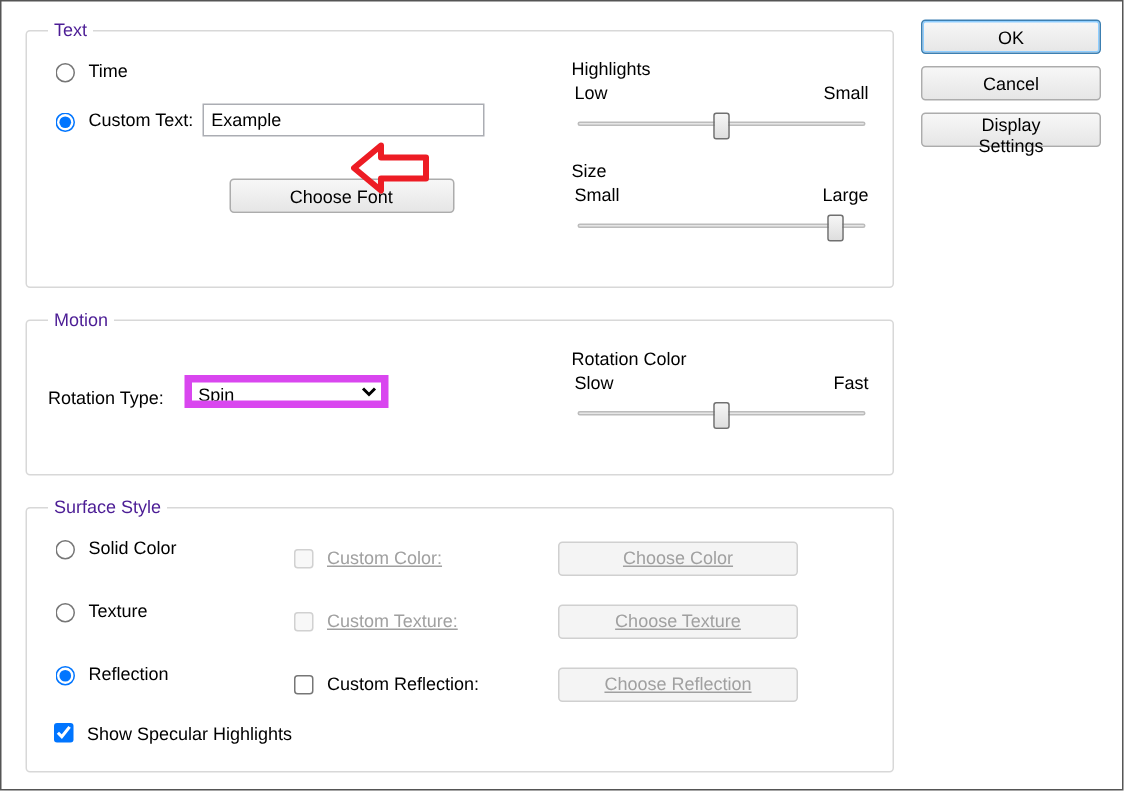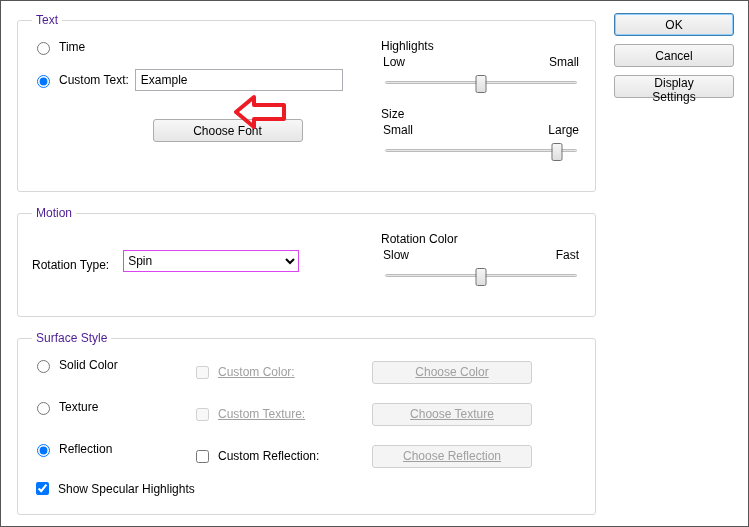--- a/index.html
+++ b/index.html
@@ -11,33 +11,33 @@
 .content { display: flex; padding: 12px 14px; gap: 16px; }
 .left-col { flex: 1; }
 .right-col { width: 120px; display: flex; flex-direction: column; gap: 8px; }
 fieldset { border: 1px solid #d8d8d8; border-radius: 3px; padding: 12px 14px 16px; margin-bottom: 14px; }
 legend { color: #4c1d95; padding: 0 4px; }
 .inner-flex { display: flex; gap: 18px; }
 .text-left { flex: 1; }
 .text-right { width: 200px; }
 .radio-row { display: flex; align-items: center; gap: 6px; margin-bottom: 14px; }
 input[type=radio], input[type=checkbox] { width: 13px; height: 13px; }
-input[type=text] { height: 22px; border: 1px solid #abadb3; padding: 2px 5px; width: 208px; }
+input[type=text] { height: 22px; border: 1px solid #abadb3; padding: 2px 5px; width: 188px; }
 .btn { height: 23px; background: linear-gradient(to bottom, #f7f7f7, #e6e6e6); border: 1px solid #acacac; border-radius: 3px; cursor: pointer; padding: 0 24px; min-width: 110px; }
 .btn-default { border-color: #3c7fb1; box-shadow: inset 0 0 0 1px #8fceff; }
 .btn:disabled, .chk-disabled { color: #a0a0a0; text-decoration: underline; }
 .btn:disabled { background: #f4f4f4; border-color: #d0d0d0; cursor: default; }
 .slider-group { margin-bottom: 14px; }
 .slider-title { margin-bottom: 2px; }
 .slider-labels { display: flex; justify-content: space-between; margin-bottom: 2px; padding: 0 2px; }
 .slider-track { position: relative; height: 22px; }
 .track-line { position: absolute; top: 10px; left: 4px; right: 4px; height: 3px; background: #e6e6e6; border: 1px solid #bcbcbc; border-radius: 2px; }
 .thumb { position: absolute; top: 4px; width: 11px; height: 18px; background: linear-gradient(to bottom, #f6f6f6, #dedede); border: 1px solid #707070; border-radius: 2px; transform: translateX(-50%); cursor: pointer; }
 .motion-row { display: flex; align-items: flex-end; gap: 14px; }
-select { height: 22px; width: 176px; border: 1px solid #d946ef; background: #fff; }
+select { height: 22px; width: 136px; border: 5px solid #d946ef; background: #fff; }
 .surface-grid { display: grid; grid-template-columns: 160px 180px 160px; row-gap: 12px; align-items: center; }
 .chk-row { display: flex; align-items: center; gap: 6px; }
 .show-spec { margin-top: 8px; display: flex; align-items: center; gap: 6px; }
 .choose-font-row { margin-top: 28px; text-align: center; padding-left: 60px; }
 .choose-font-row .btn { min-width: 150px; }
 .arrow { position: absolute; left: 233px; top: 92px; pointer-events: none; }
 </style>
 </head>
 <body>
 

